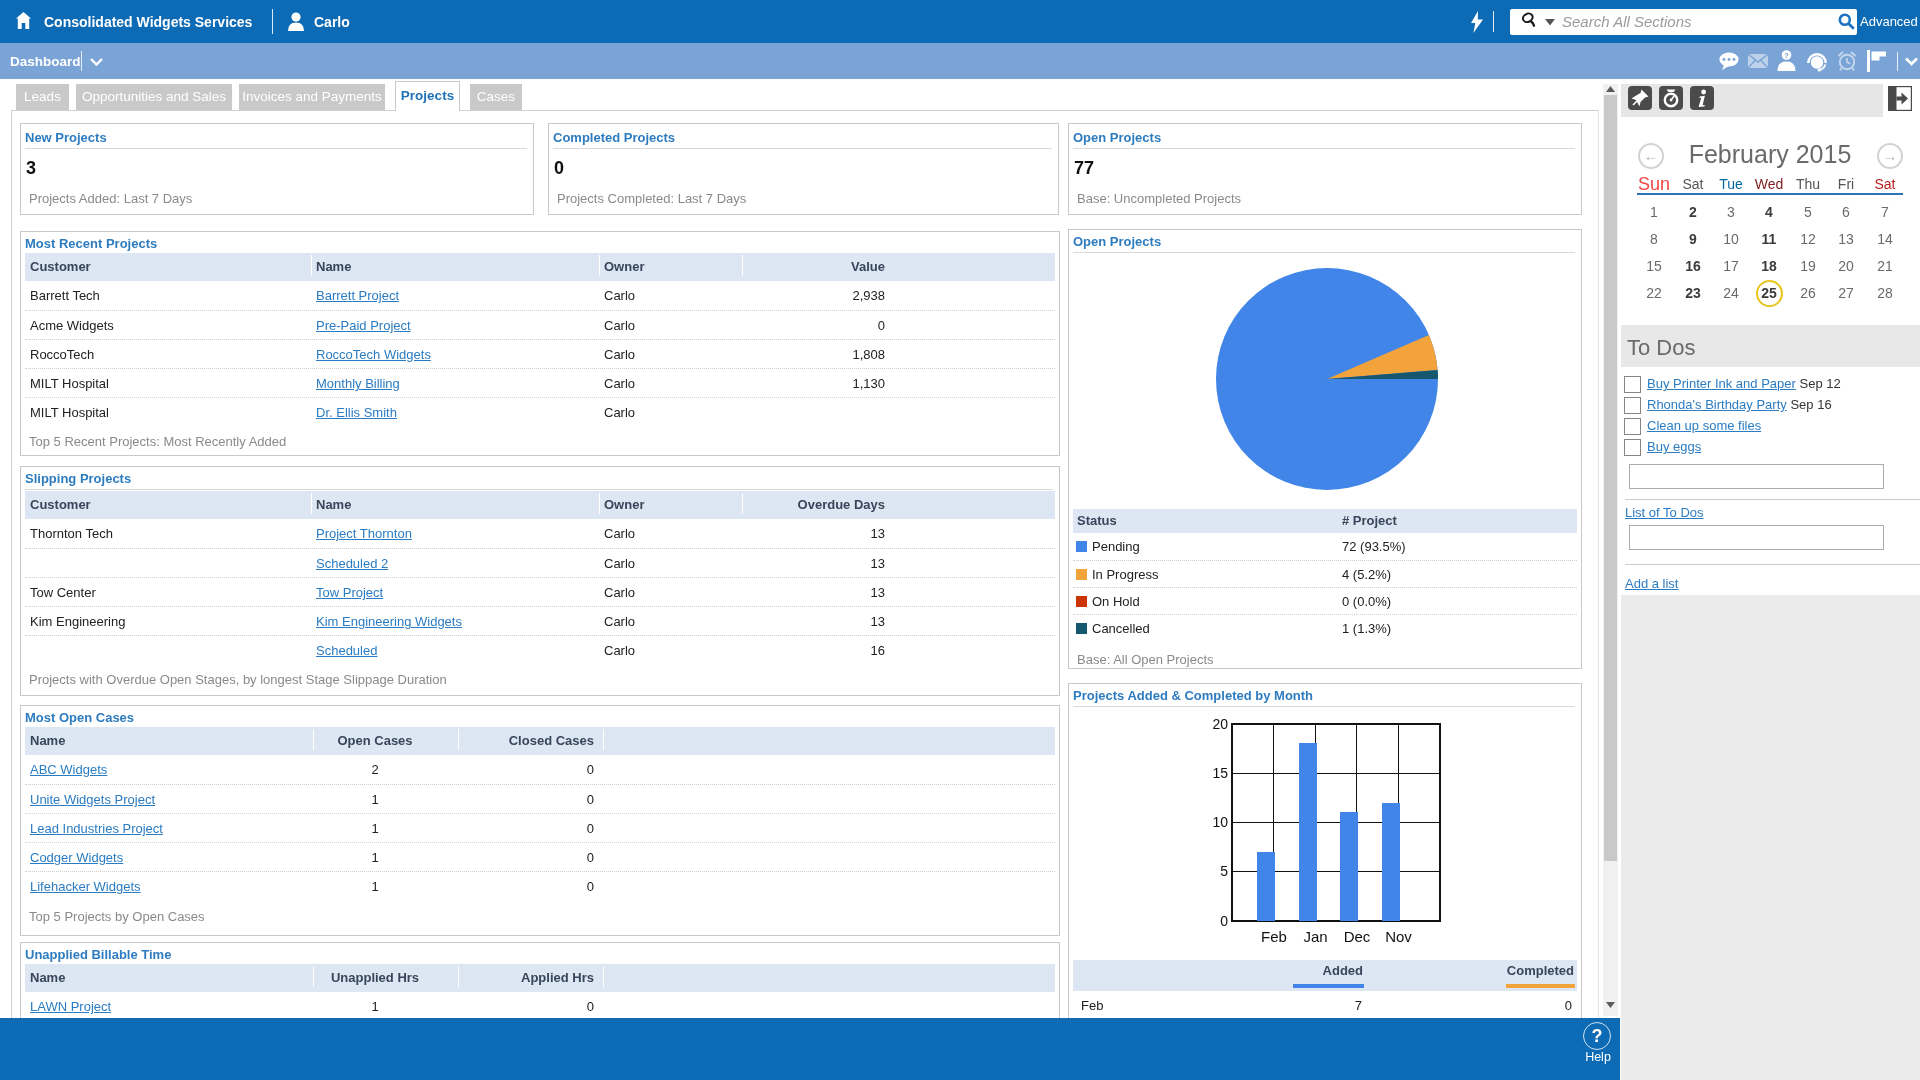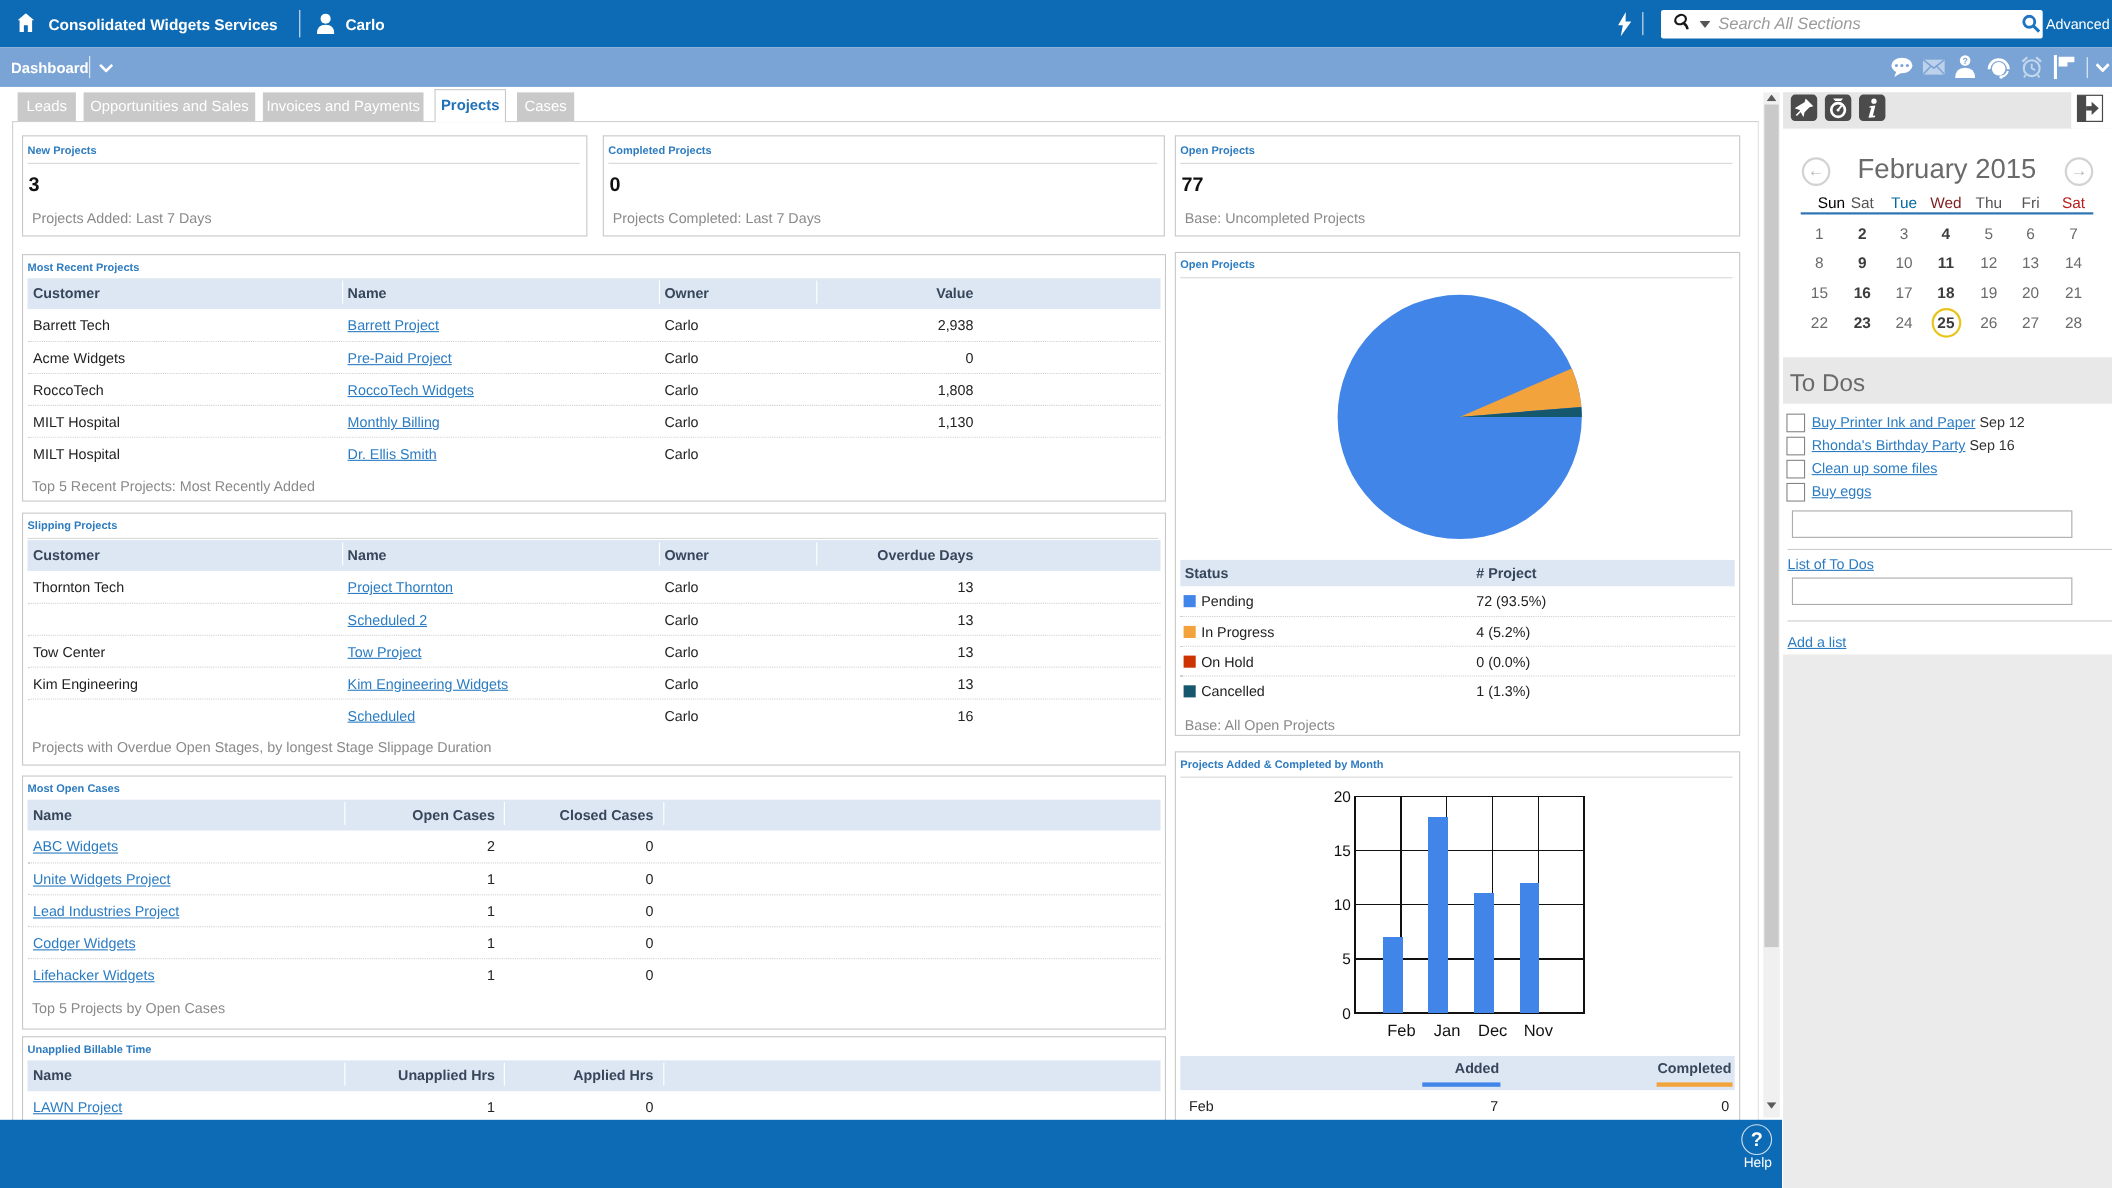--- a/index.html
+++ b/index.html
@@ -1,27 +1,27 @@
 <!DOCTYPE html>
 <html><head>
 <meta charset="utf-8">
 <style>
 html,body{margin:0;padding:0;width:1920px;height:1080px;overflow:hidden}
 #app{position:relative;width:1920px;height:1080px;overflow:hidden;background:#fff;font-family:"Liberation Sans",sans-serif}
 .a{position:absolute}
 a{color:#2b7cc2;text-decoration:underline}
 .panel{position:absolute;background:#fff;border:1px solid #c8c8c8}
-.pt{position:absolute;left:4px;right:6px;top:2px;height:20px;line-height:20px;border-bottom:1px solid #d8d8d8;color:#2e7cc0;font-size:10px;font-weight:bold}
+.pt{position:absolute;left:4px;right:6px;top:2px;height:20px;line-height:20px;border-bottom:1px solid #d8d8d8;color:#2e7cc0;font-size:13px;font-weight:bold}
 .th{position:absolute;left:4px;right:4px;top:21px;height:28px;background:#dce7f3;font-weight:bold;color:#37465a;font-size:13px;line-height:28px}
 .row{position:absolute;left:4px;right:4px;height:29px;line-height:29px;font-size:13px;color:#222;border-top:1px dotted #d0d0d0}
 .c1{position:absolute;left:5px}
 .c2{position:absolute;left:291px}
 .c3{position:absolute;left:579px}
 .v4{position:absolute;left:710px;width:150px;text-align:right}
-.v2{position:absolute;left:275px;width:150px;text-align:right}
+.v2{position:absolute;left:275px;width:150px;text-align:center}
 .v3{position:absolute;left:419px;width:150px;text-align:right}
 .sp{position:absolute;top:2px;height:21px;width:1px;background:#fff}
 .fn{position:absolute;left:8px;font-size:13px;color:#8a8a8a;line-height:14px}
 .big{position:absolute;left:5px;top:36px;font-size:18px;font-weight:bold;color:#101010;line-height:17px}
 .tab{position:absolute;top:84px;height:26px;line-height:26px;background:#c9c9c9;color:#fff;font-size:13.5px;text-align:center}
 .cal{position:absolute;width:38px;text-align:center;font-size:14px;color:#6a6a6a;line-height:27px}
 .calb{font-weight:bold;color:#3c3c3c}
 .ic{position:absolute;width:24px;height:24px;background:#4b4b4b;border-radius:4px}
 </style>
 </head>
@@ -372,21 +372,21 @@
   <rect x="1" y="1" width="7.5" height="23" fill="#4a4a4a"></rect>
   <rect x="8.5" y="10.5" width="5.5" height="4" fill="#4a4a4a"></rect>
   <path d="M13.5 6.5 L13.5 18.5 L20 12.5 Z" fill="#4a4a4a"></path>
 </svg>
 
 <div class="a" style="left:1621px;top:117px;width:299px;height:208px;background:#fff"></div>
 <div class="a" style="left:1638px;top:143px;width:22px;height:22px;border:2px solid #d2d2d2;border-radius:50%;color:#b5b5b5;text-align:center;line-height:21px;font-size:15px">←</div>
 <div class="a" style="left:1877px;top:143px;width:22px;height:22px;border:2px solid #d2d2d2;border-radius:50%;color:#b5b5b5;text-align:center;line-height:21px;font-size:15px">→</div>
 <div class="a" style="left:1670px;top:141px;width:200px;text-align:center;font-size:25px;color:#6a6a6a;line-height:27px">February 2015</div>
 <div class="a" style="left:1635px;top:174px;width:270px;height:20px">
-  <span class="cal" style="left:11px;color:#000000;font-size:14px;line-height:20px">Sun</span>
+  <span class="cal" style="left:0;color:#ef4444;font-size:18px;line-height:20px">Sun</span>
   <span class="cal" style="left:39px;color:#555;line-height:20px">Sat</span>
   <span class="cal" style="left:77px;color:#0369a1;line-height:20px">Tue</span>
   <span class="cal" style="left:115px;color:#7f1d1d;line-height:20px">Wed</span>
   <span class="cal" style="left:154px;color:#555;line-height:20px">Thu</span>
   <span class="cal" style="left:192px;color:#555;line-height:20px">Fri</span>
   <span class="cal" style="left:231px;color:#b91c1c;line-height:20px">Sat</span>
 </div>
 <div class="a" style="left:1637px;top:193px;width:266px;height:2px;background:#2e74b5"></div>
 <div class="a" style="left:1635px;top:199px;width:270px;height:27px">
   <span class="cal" style="left:0">1</span>

